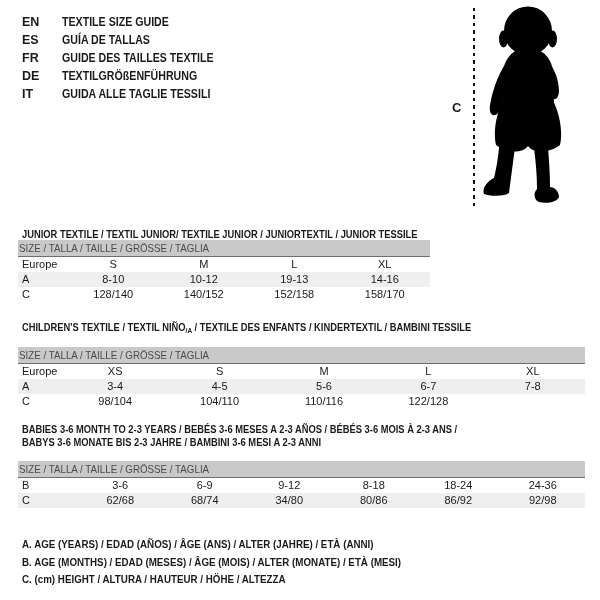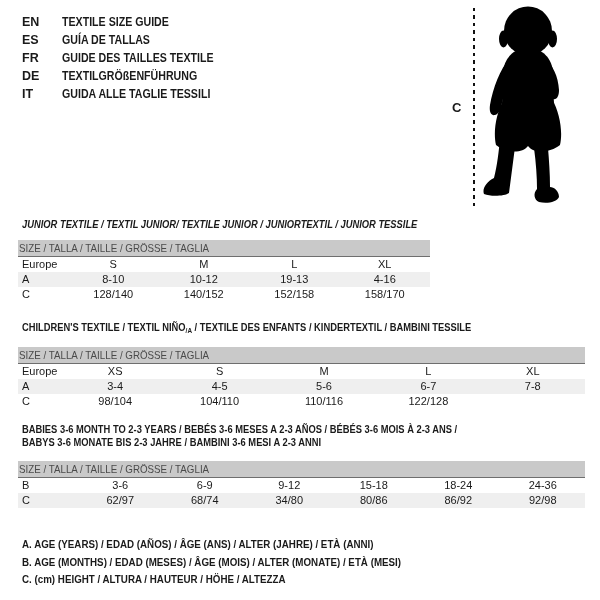--- a/index.html
+++ b/index.html
@@ -90,40 +90,40 @@
       <ellipse cx="71.5" cy="33" rx="4.5" ry="8.5"></ellipse>
       <path d="M47 42 C62 42 71 53 72 66 L73 100 L21 100 L22 66 C23 53 32 42 47 42 Z"></path>
       <path d="M29 52 C19 63 12 82 9 99 C8 106 10 110 14 109 C18 108 20 103 21 97 C24 83 29 69 35 60 Z"></path>
       <path d="M63 52 C72 59 77 70 78 84 C78 90 76 94 72 93 C68 92 67 86 66 80 C64 69 60 61 56 56 Z"></path>
       <path d="M23 93 C15 107 12 126 15 139 C25 147 41 148 47 140 C53 148 69 147 79 139 C82 126 79 107 71 93 Z"></path>
       <path d="M19 131 C18 145 16 160 13 172 C5 176 1 183 3 188 C10 191 24 190 28 187 C30 172 32 156 34 141 Z"></path>
       <path d="M53 142 C55 157 56 171 56 183 C52 187 53 194 58 196 C66 198 76 196 78 191 C78 185 73 181 69 181 C69 168 68 154 67 142 Z"></path>
     </g>
   </svg>
 
-  <div class="tbl-title" style="top:218px;font-style:italic;">
+  <div class="tbl-title" style="top:228px;">
     <span class="cond">JUNIOR TEXTILE / TEXTIL JUNIOR/ TEXTILE JUNIOR / JUNIORTEXTIL / JUNIOR TESSILE</span>
   </div>
   <div class="size-table t1" style="top:240px;">
     <div class="size-bar">
       <span class="cond">SIZE / TALLA / TAILLE / GRÖSSE / TAGLIA</span>
     </div>
     <div class="t-row">
       <div class="t-label">Europe</div>
       <div class="t-cell">S</div>
       <div class="t-cell">M</div>
       <div class="t-cell">L</div>
       <div class="t-cell">XL</div>
     </div>
     <div class="t-row alt">
       <div class="t-label">A</div>
       <div class="t-cell">8-10</div>
       <div class="t-cell">10-12</div>
       <div class="t-cell">19-13</div>
-      <div class="t-cell">4-16</div>
+      <div class="t-cell">14-16</div>
     </div>
     <div class="t-row">
       <div class="t-label">C</div>
       <div class="t-cell">128/140</div>
       <div class="t-cell">140/152</div>
       <div class="t-cell">152/158</div>
       <div class="t-cell">158/170</div>
     </div>
   </div>
 
@@ -165,27 +165,27 @@
   </div>
   <div class="size-table t3" style="top:461px;">
     <div class="size-bar">
       <span class="cond">SIZE / TALLA / TAILLE / GRÖSSE / TAGLIA</span>
     </div>
     <div class="t-row">
       <div class="t-label">B</div>
       <div class="t-cell">3-6</div>
       <div class="t-cell">6-9</div>
       <div class="t-cell">9-12</div>
-      <div class="t-cell">15-18</div>
+      <div class="t-cell">8-18</div>
       <div class="t-cell">18-24</div>
       <div class="t-cell">24-36</div>
     </div>
     <div class="t-row alt">
       <div class="t-label">C</div>
-      <div class="t-cell">62/97</div>
+      <div class="t-cell">62/68</div>
       <div class="t-cell">68/74</div>
       <div class="t-cell">34/80</div>
       <div class="t-cell">80/86</div>
       <div class="t-cell">86/92</div>
       <div class="t-cell">92/98</div>
     </div>
   </div>
 
   <div class="footnotes">
     <div class="footnote">

